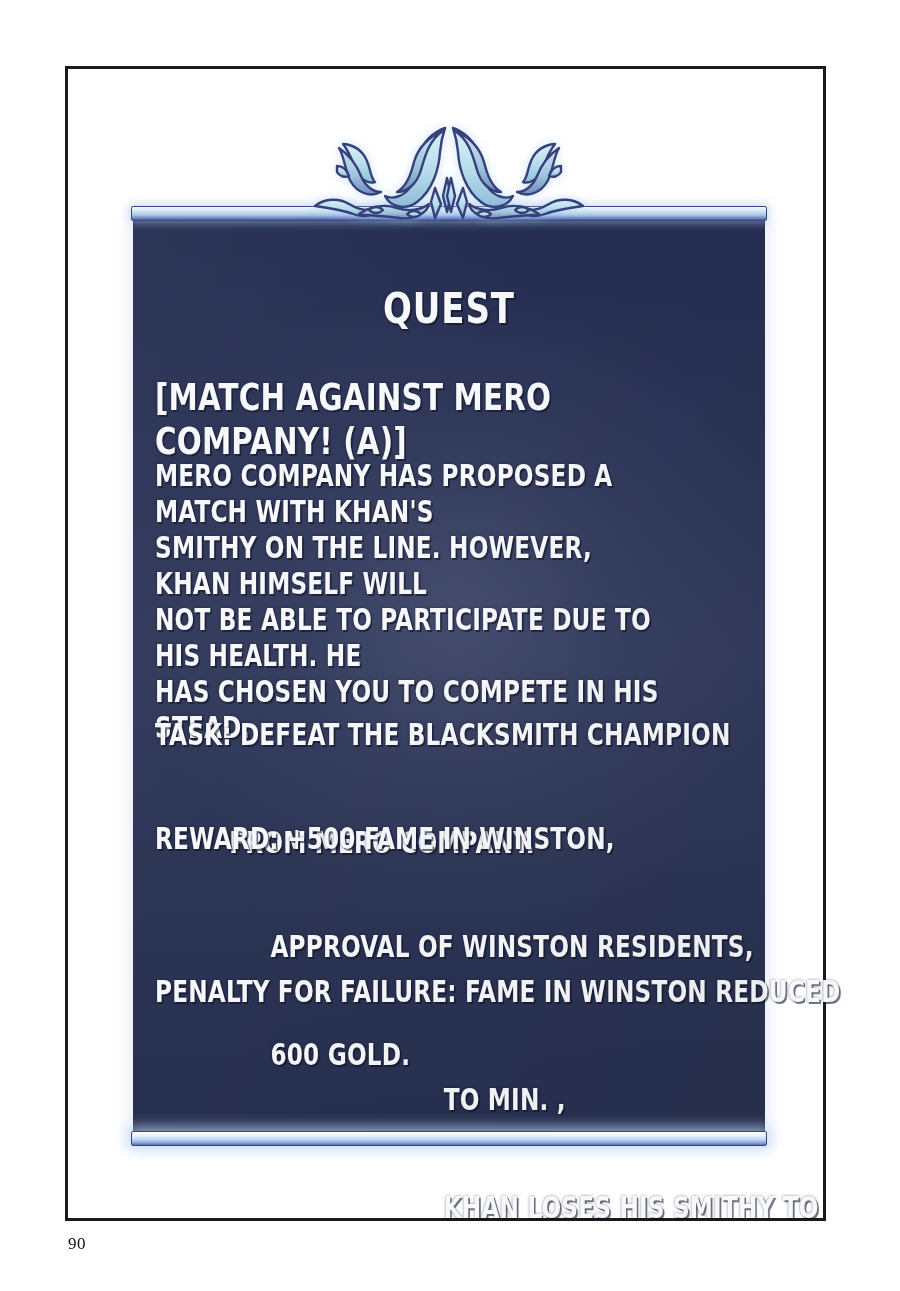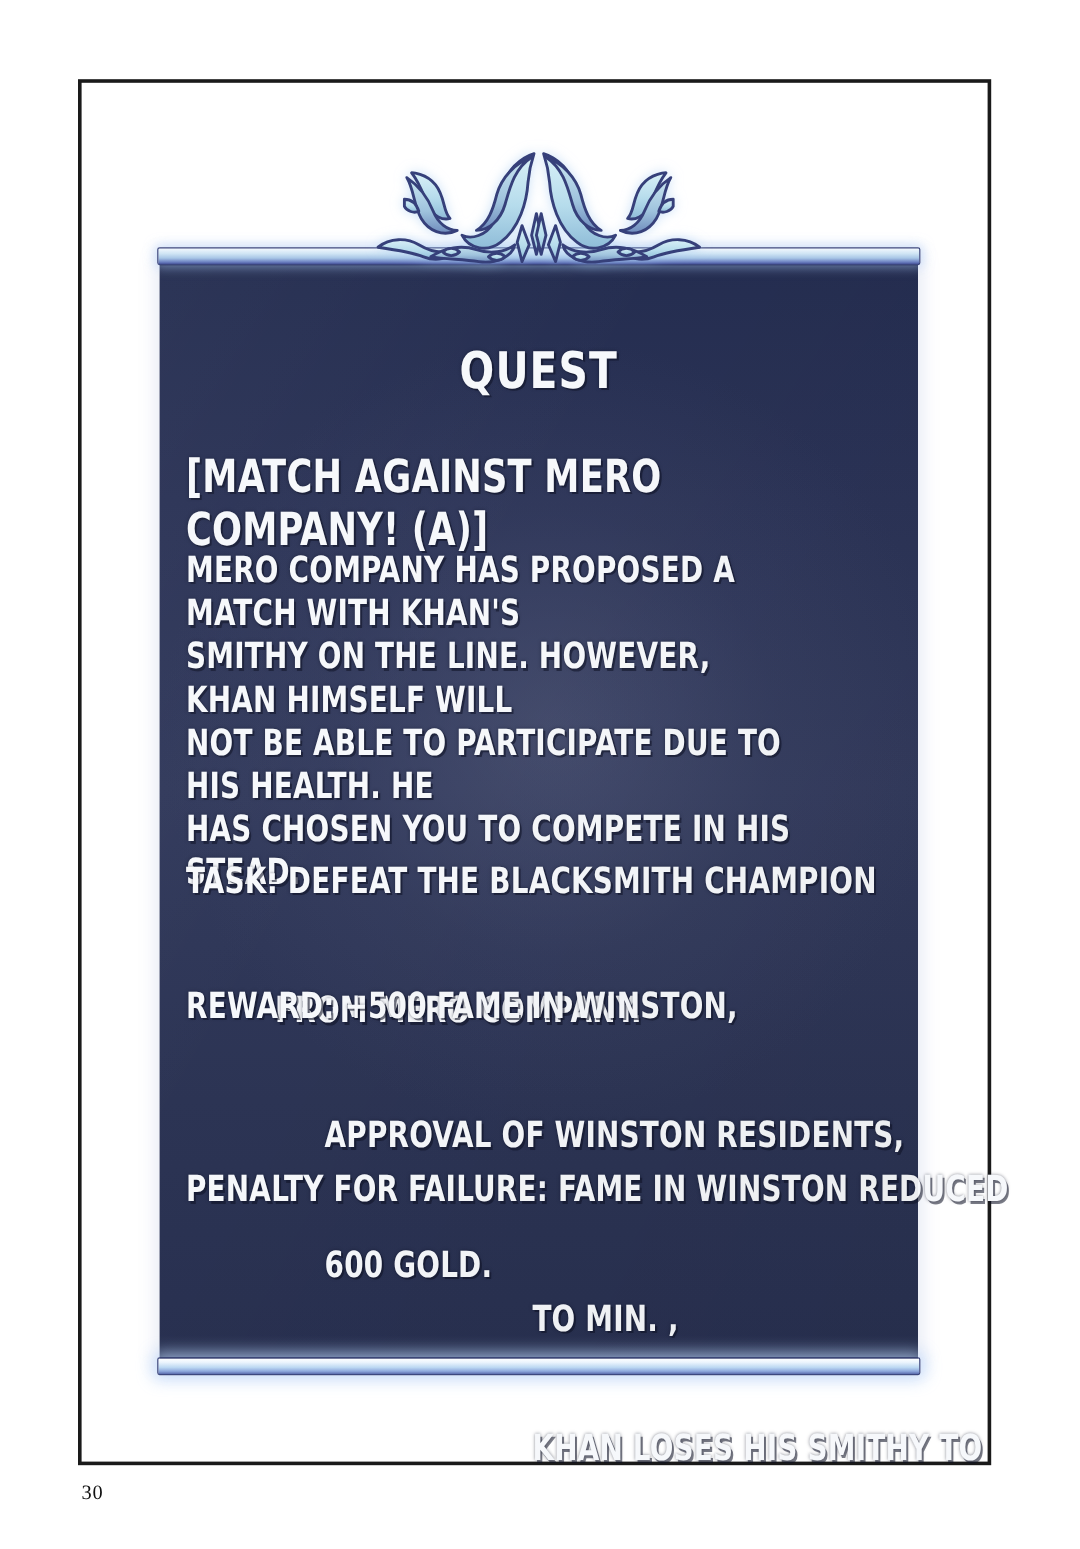--- a/index.html
+++ b/index.html
@@ -241,13 +241,13 @@
       <path d="M136,66 L142,82 L136,96 L132,80 Z"></path>
 
       <path d="M70,88 C74,84 80,84 84,88 C80,92 74,92 70,88 Z"></path>
       <path d="M108,92 C112,88 118,88 122,92 C118,96 112,96 108,92 Z"></path>
     </g>
     <use href="#orn-half" transform="translate(300,0) scale(-1,1)"></use>
   </svg>
 
 </div>
 
-<div id="page-number">30</div>
+<div id="page-number">90</div>
 
 </body></html>

